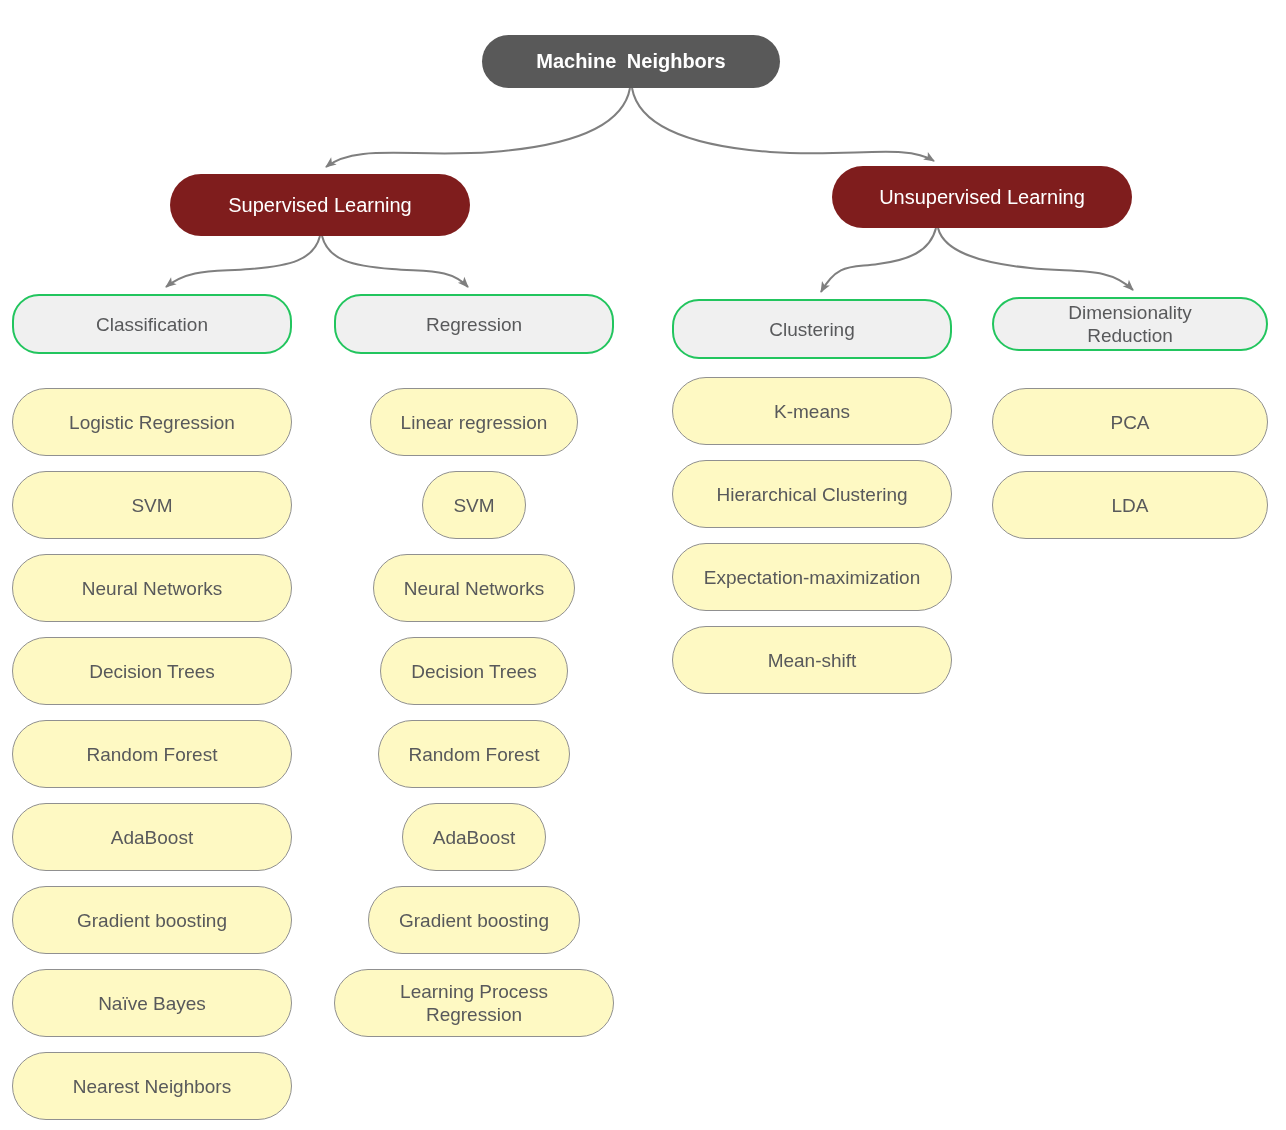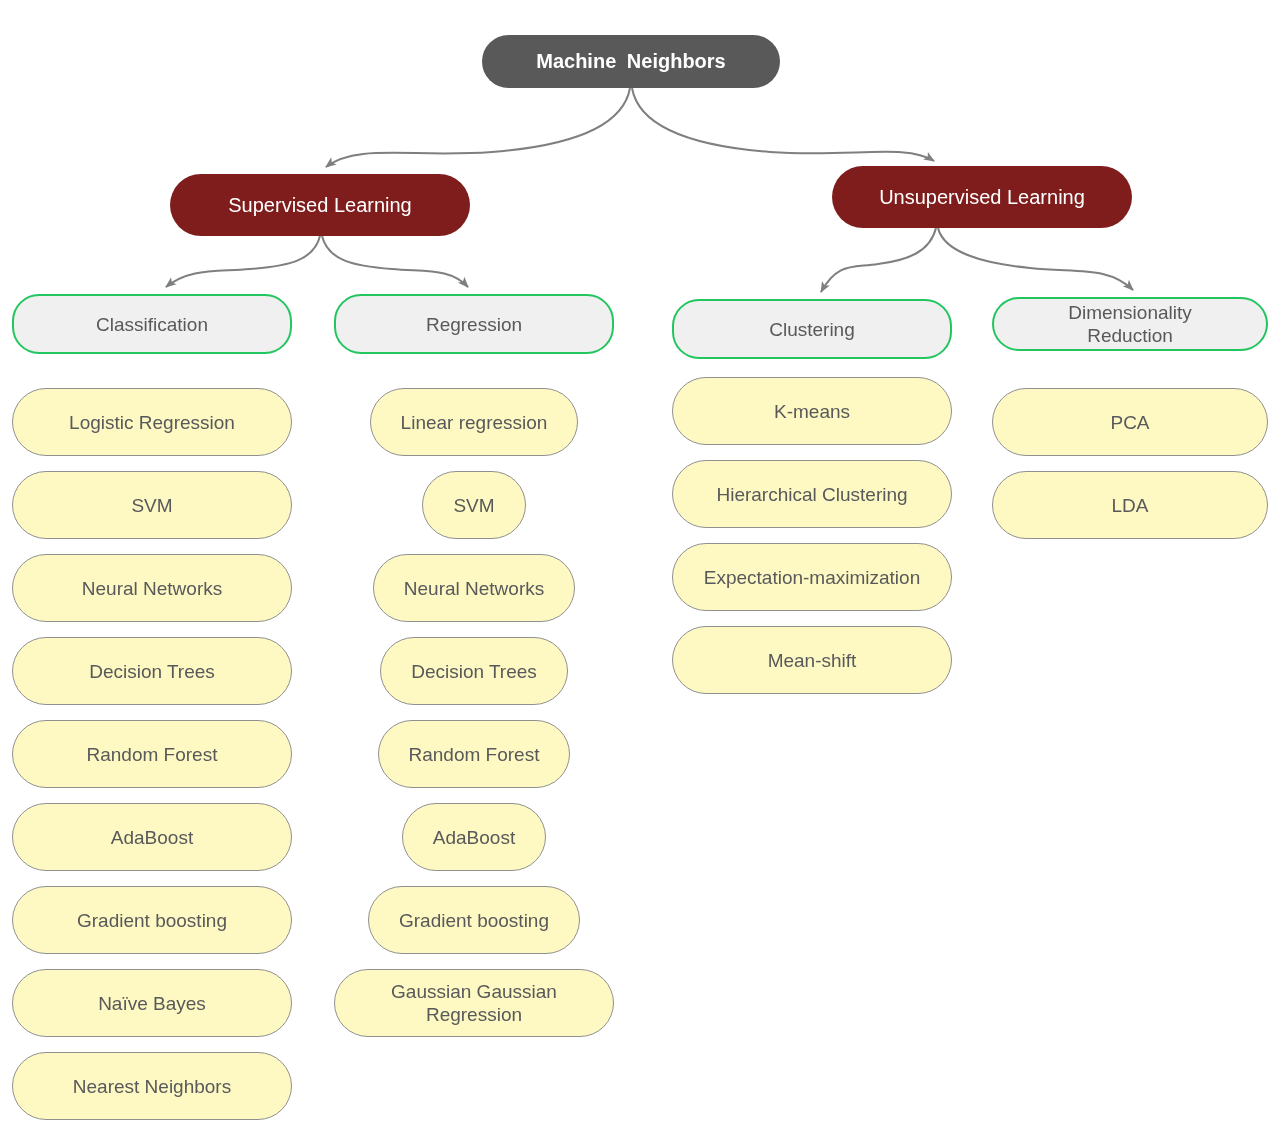--- a/index.html
+++ b/index.html
@@ -112,21 +112,21 @@
   </div>
 
   <div class="leaf-col col-regression">
     <div class="leaf">Linear regression</div>
     <div class="leaf">SVM</div>
     <div class="leaf">Neural Networks</div>
     <div class="leaf">Decision Trees</div>
     <div class="leaf">Random Forest</div>
     <div class="leaf">AdaBoost</div>
     <div class="leaf">Gradient boosting</div>
-    <div class="leaf">Gaussian Gaussian Regression</div>
+    <div class="leaf">Learning Process Regression</div>
   </div>
 
   <div class="leaf-col col-clustering">
     <div class="leaf">K-means</div>
     <div class="leaf">Hierarchical Clustering</div>
     <div class="leaf">Expectation-maximization</div>
     <div class="leaf">Mean-shift</div>
   </div>
 
   <div class="leaf-col col-dimreduction">

